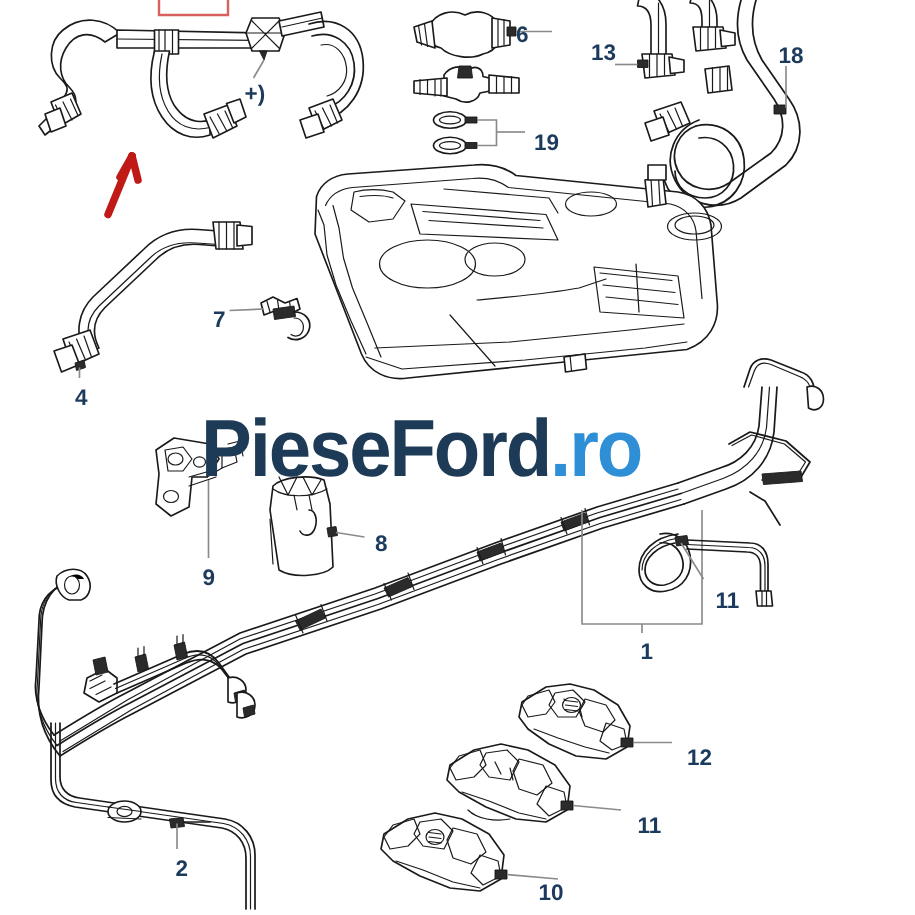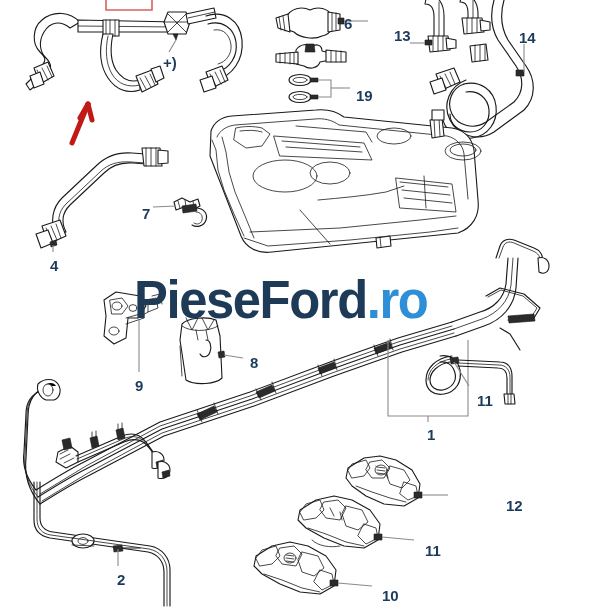--- a/index.html
+++ b/index.html
@@ -453,21 +453,21 @@
   </div>
 
   <div class="callout" style="left:427px;top:427px;">1</div>
   <div class="callout" style="left:117px;top:572px;">2</div>
   <div class="callout" style="left:50px;top:258px;">4</div>
   <div class="callout" style="left:163px;top:55px;">+)</div>
   <div class="callout" style="left:344px;top:16px;">6</div>
   <div class="callout" style="left:142px;top:206px;">7</div>
   <div class="callout" style="left:250px;top:355px;">8</div>
   <div class="callout" style="left:135px;top:378px;">9</div>
-  <div class="callout" style="left:382px;top:588px;">10</div>
+  <div class="callout" style="left:359px;top:588px;">10</div>
   <div class="callout" style="left:425px;top:543px;">11</div>
-  <div class="callout" style="left:458px;top:498px;margin-left:48px;">12</div>
+  <div class="callout" style="left:458px;top:498px;">12</div>
   <div class="callout" style="left:394px;top:28px;text-align:right;">13</div>
-  <div class="callout" style="left:519px;top:30px;">14</div>
+  <div class="callout" style="left:519px;top:30px;">18</div>
   <div class="callout" style="left:356px;top:88px;">19</div>
   <div class="callout" style="left:477px;top:393px;">11</div>
 
 </div>
 
 </body></html>

